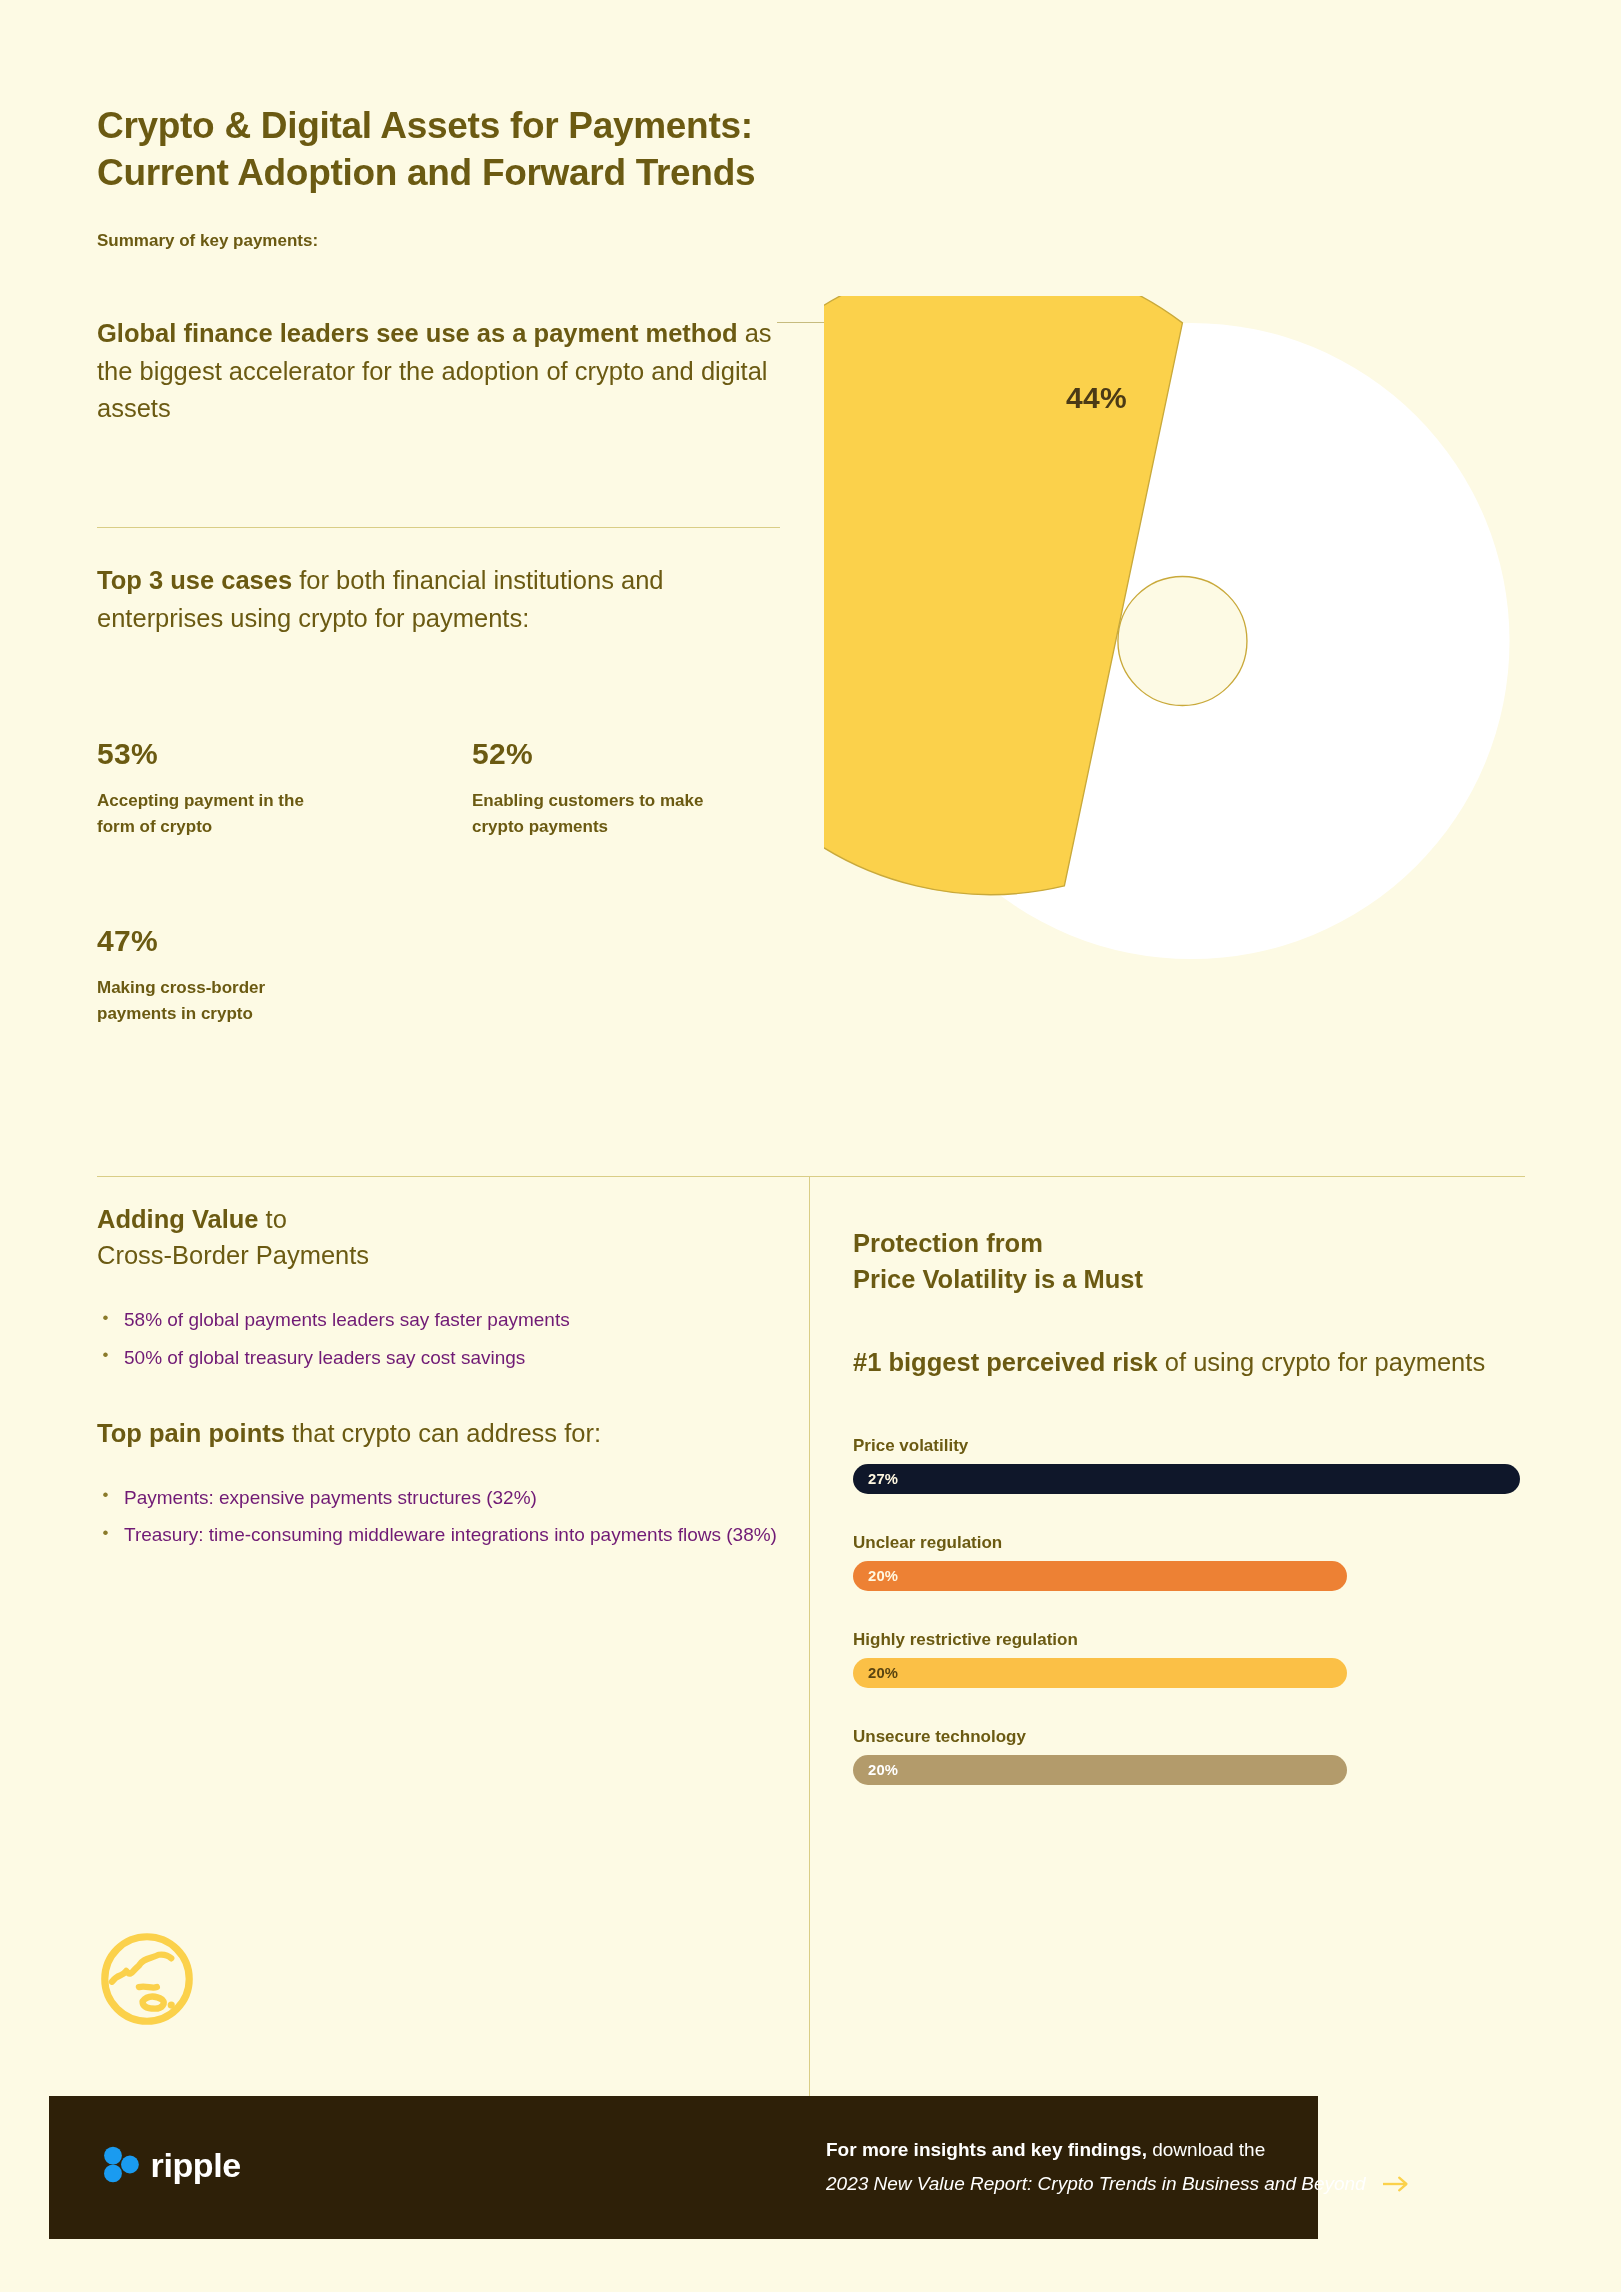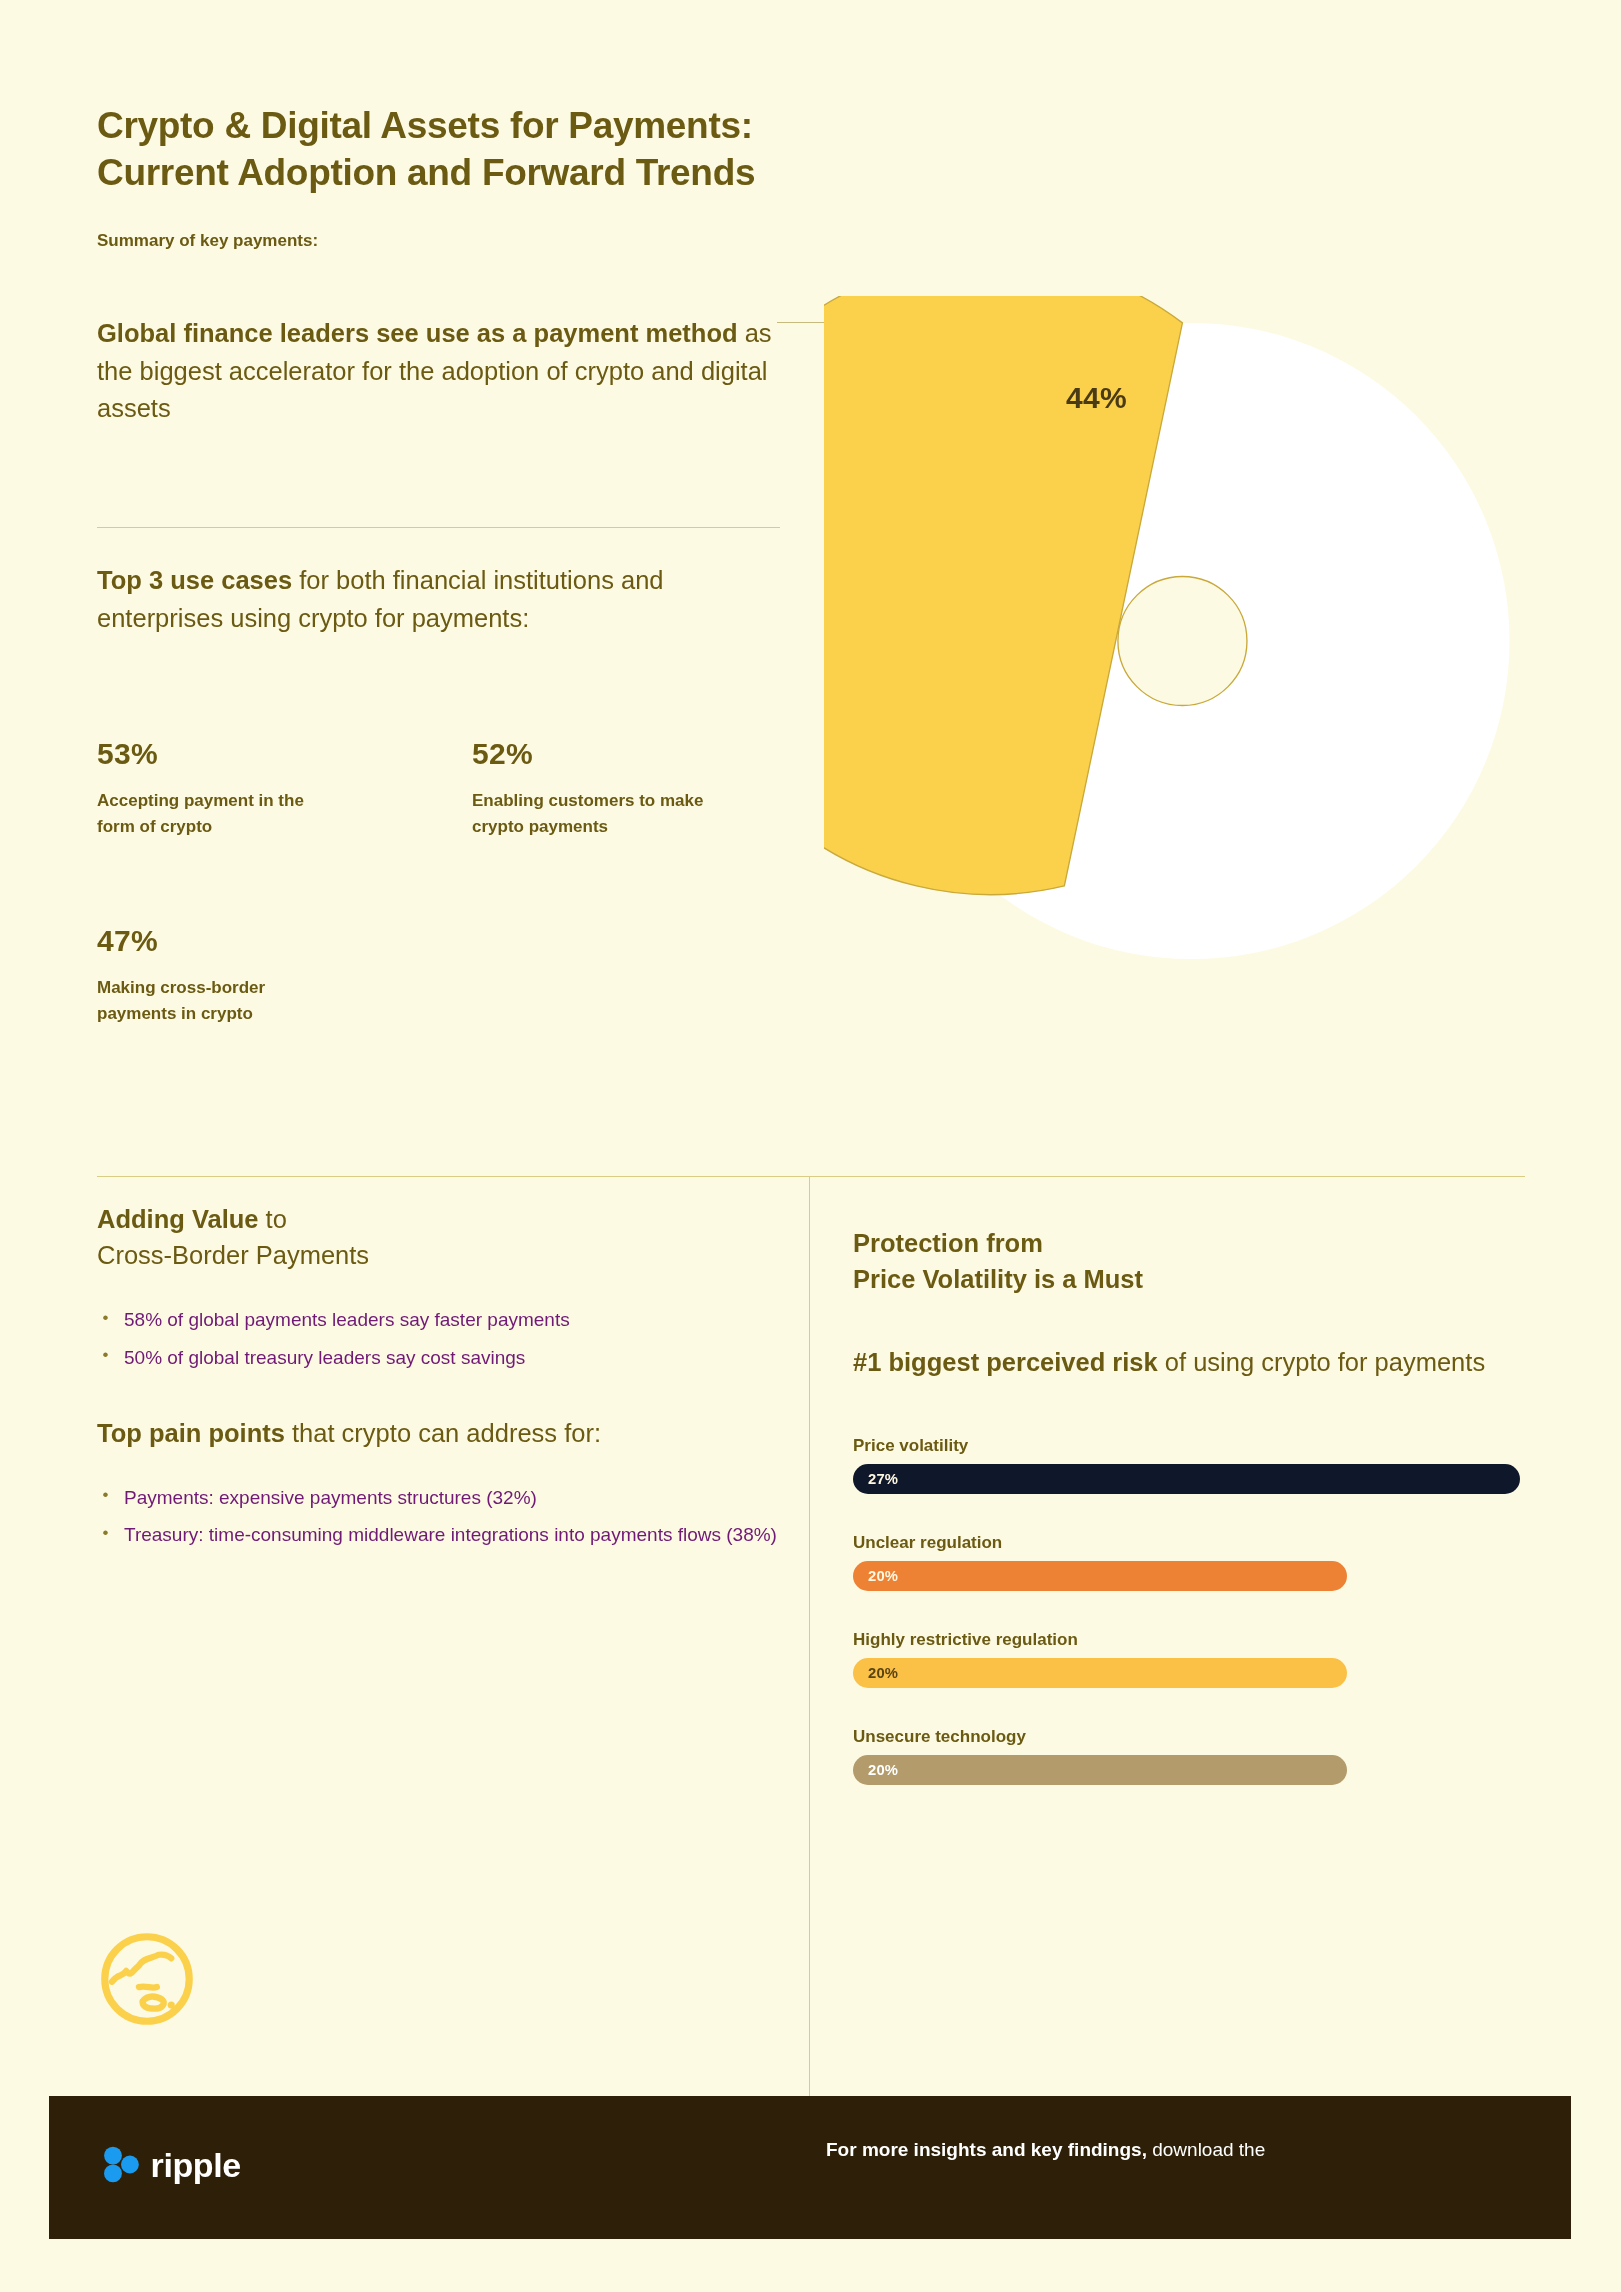--- a/index.html
+++ b/index.html
@@ -193,21 +193,21 @@
   .bar-value {
     font-size: 14.8px;
     font-weight: bold;
     letter-spacing: 0.2px;
   }
 
   
   .footer {
     position: absolute;
     left: 49px; top: 2096px;
-    width: 1522px; height: 143px;
+    width: 1269px; height: 143px;
     background: #2E2008;
   }
   .ripple-logo {
     position: absolute;
     left: 54px; top: 48px;
     display: flex;
     align-items: center;
     gap: 11.6px;
   }
   .ripple-mark { width: 36px; height: 41px; display:block; }
@@ -386,17 +386,24 @@
         <circle cx="11" cy="33" r="10" fill="#1A9BF0"></circle>
         <circle cx="30" cy="23" r="10" fill="#1A9BF0"></circle>
       </svg>
       <span class="ripple-word">ripple</span>
     </div>
 
     <div class="footer-cta">
       <div class="cta-line1">
         <b>For more insights and key findings,</b><span> download the</span>
       </div>
+      <div class="cta-line2">
+        <span class="cta-report">2023 New Value Report: Crypto Trends in Business and Beyond</span>
+        <svg class="cta-arrow" viewBox="0 0 32 20">
+          <line x1="1" y1="10" x2="26" y2="10" stroke="#FBD14B" stroke-width="2.6"></line>
+          <polyline points="19,3 27,10 19,17" fill="none" stroke="#FBD14B" stroke-width="2.6" stroke-linecap="round" stroke-linejoin="round"></polyline>
+        </svg>
+      </div>
     </div>
   </div>
 
 </div>
 
 
 </body></html>

